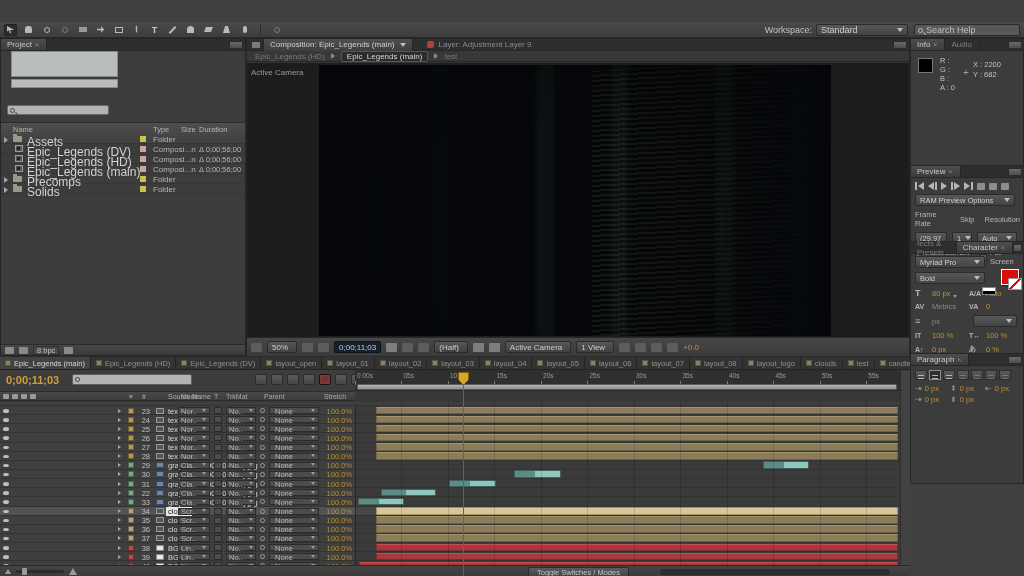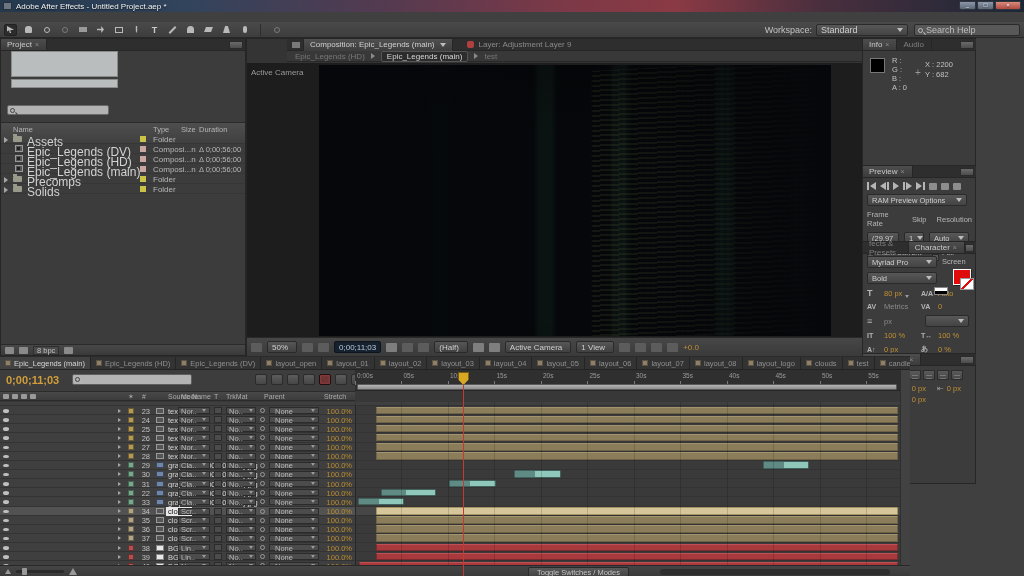--- a/index.html
+++ b/index.html
@@ -67,21 +67,21 @@
   .comp-ic{position:absolute;left:14px;top:1px;width:8px;height:7px;background:#555;border:1px solid #999;}
   .comp-ic:before{content:"";position:absolute;left:1px;top:1px;width:3px;height:3px;background:#222;}
   .proj-row .nm{position:absolute;left:26px;top:1px;color:#d2d2d2;font-size:12px;white-space:nowrap;}
   .proj-row .chip{position:absolute;left:139px;top:2px;width:6px;height:6px;}
   .proj-row .tp{position:absolute;left:152px;top:1px;color:#b5b5b5;font-size:8px;}
   .proj-row .dur{position:absolute;left:198px;top:1px;color:#b5b5b5;font-size:7.5px;}
   #proj-footer{left:0;top:305px;width:244px;height:11px;background:linear-gradient(#484848,#3a3a3a);border-top:1px solid #2a2a2a;display:flex;align-items:center;gap:5px;padding-left:4px;}
   .mini-ic{width:9px;height:7px;background:#8a8a8a;border-radius:1px;}
   #bpc-label{color:#c2c2c2;font-size:7.5px;border:1px solid #2e2e2e;background:#4a4a4a;padding:0 3px;height:9px;line-height:8px;}
   
-  #comp-panel{left:246px;top:38px;width:664px;height:318px;background:#343434;padding-left:40px;}
+  #comp-panel{left:246px;top:38px;width:664px;height:318px;background:#343434;}
   #comp-tabrow{height:12px;background:#2e2e2e;display:flex;align-items:center;border-bottom:1px solid #262626;}
   #comp-tabrow .lead-ic{width:8px;height:6px;background:#7a7a7a;margin:0 3px 0 5px;}
   #comp-tab{background:linear-gradient(#505050,#3e3e3e);border-right:1px solid #262626;border-left:1px solid #262626;height:12px;display:flex;align-items:center;padding:0 6px;gap:5px;color:#d0d0d0;font-size:8px;}
   #layer-tab{display:flex;align-items:center;gap:5px;color:#8a8a8a;font-size:8px;margin-left:14px;}
   .reddot{width:7px;height:7px;border-radius:2px;background:#b04040;}
   #breadcrumb{height:11px;background:#383838;border-bottom:1px solid #282828;display:flex;align-items:center;padding-left:8px;gap:6px;font-size:8px;}
   .crumb{color:#777;}
   .crumb.active{color:#d6d6d6;background:#2c2c2c;border:1px solid #555;border-radius:2px;padding:0 5px;}
   .crumb-arrow{width:0;height:0;border-top:3px solid transparent;border-bottom:3px solid transparent;border-left:4px solid #8a8a8a;}
   #viewer-area{position:absolute;left:0;top:24px;width:662px;height:274px;background:#1d1d1d;}
@@ -96,21 +96,21 @@
       repeating-linear-gradient(90deg,rgba(0,0,0,.55) 0 2px,transparent 2px 6px);
     opacity:.45;transform:skewY(-3deg) scaleX(.96);}
   .codefade{position:absolute;inset:0;background:linear-gradient(90deg,#05070a 0%,rgba(5,7,10,.85) 30%,rgba(5,7,10,.25) 55%,rgba(5,7,10,.55) 78%,#05070a 100%),radial-gradient(ellipse at 50% 60%,rgba(0,0,0,0) 40%,rgba(0,0,0,.55) 100%);}
   #comp-bottombar{position:absolute;left:0;top:298px;width:662px;height:19px;background:linear-gradient(#474747,#3a3a3a);border-top:1px solid #292929;display:flex;align-items:center;gap:5px;padding:0 4px;font-size:8px;}
   .cbox{background:linear-gradient(#565656,#414141);border:1px solid #2a2a2a;border-radius:2px;height:12px;display:flex;align-items:center;padding:0 4px;gap:4px;color:#cfcfcf;}
   .cico{width:11px;height:9px;background:#7e7e7e;border-radius:1px;}
   .cico.dim{background:#5c5c5c;}
   #comp-timecode{background:#16212d;border:1px solid #0c141d;color:#b9cade;padding:0 4px;height:12px;line-height:11px;border-radius:2px;}
   #comp-exposure{color:#c09033;}
   
-  #right-col{left:862px;top:38px;width:114px;height:446px;background:#3c3c3c;border-left:1px solid #262626;}
+  #right-col{left:910px;top:38px;width:114px;height:446px;background:#3c3c3c;border-left:1px solid #262626;}
   .rc-sec{position:absolute;left:0;width:113px;}
   .info-grid{position:relative;height:52px;font-size:7.5px;color:#c0c0c0;}
   #info-swatch{position:absolute;left:7px;top:7px;width:15px;height:15px;background:#000;border:1px solid #777;}
   .info-lbl{position:absolute;left:29px;}
   .info-xy{position:absolute;left:62px;}
   .crosshair{position:absolute;left:52px;top:16px;color:#9a9a9a;font-size:10px;}
   .transport{display:flex;align-items:center;gap:4px;padding:4px 4px 2px 4px;}
   .tbtn{display:flex;align-items:center;gap:1px;}
   .tri-r{width:0;height:0;border-top:4px solid transparent;border-bottom:4px solid transparent;border-left:6px solid #b5b5b5;}
   .tri-l{width:0;height:0;border-top:4px solid transparent;border-bottom:4px solid transparent;border-right:6px solid #b5b5b5;}
@@ -202,29 +202,20 @@
   #zoom-slider:before{content:"";position:absolute;left:6px;top:-2px;width:5px;height:7px;background:#9a9a9a;border-radius:1px;}
   #toggle-modes{position:absolute;left:528px;top:1px;height:10px;background:linear-gradient(#5a5a5a,#444);border:1px solid #2a2a2a;border-radius:2px;color:#c5c5c5;padding:0 8px;line-height:9px;}
   #tl-hscroll{position:absolute;left:660px;top:3px;width:230px;height:6px;background:#2e2e2e;border-radius:3px;}
   #tl-vstrip{position:absolute;left:900px;top:0;width:10px;height:195px;background:#424242;border-left:1px solid #2e2e2e;}
 </style>
 </head>
 <body>
 
 <div id="app">
 
-  <div id="titlebar">
-    <div id="app-icon"></div>
-    <span>Adobe After Effects - Untitled Project.aep *</span>
-    <div class="win-btns">
-      <div class="win-btn">_</div>
-      <div class="win-btn">□</div>
-      <div class="win-btn close">×</div>
-    </div>
-  </div>
 
 
   <div id="toolbar">
     <div class="tool sel">
         <div class="tg arrow"></div>
       </div>
     <div class="tool">
         <div class="tg hand"></div>
       </div>
     <div class="tool">

